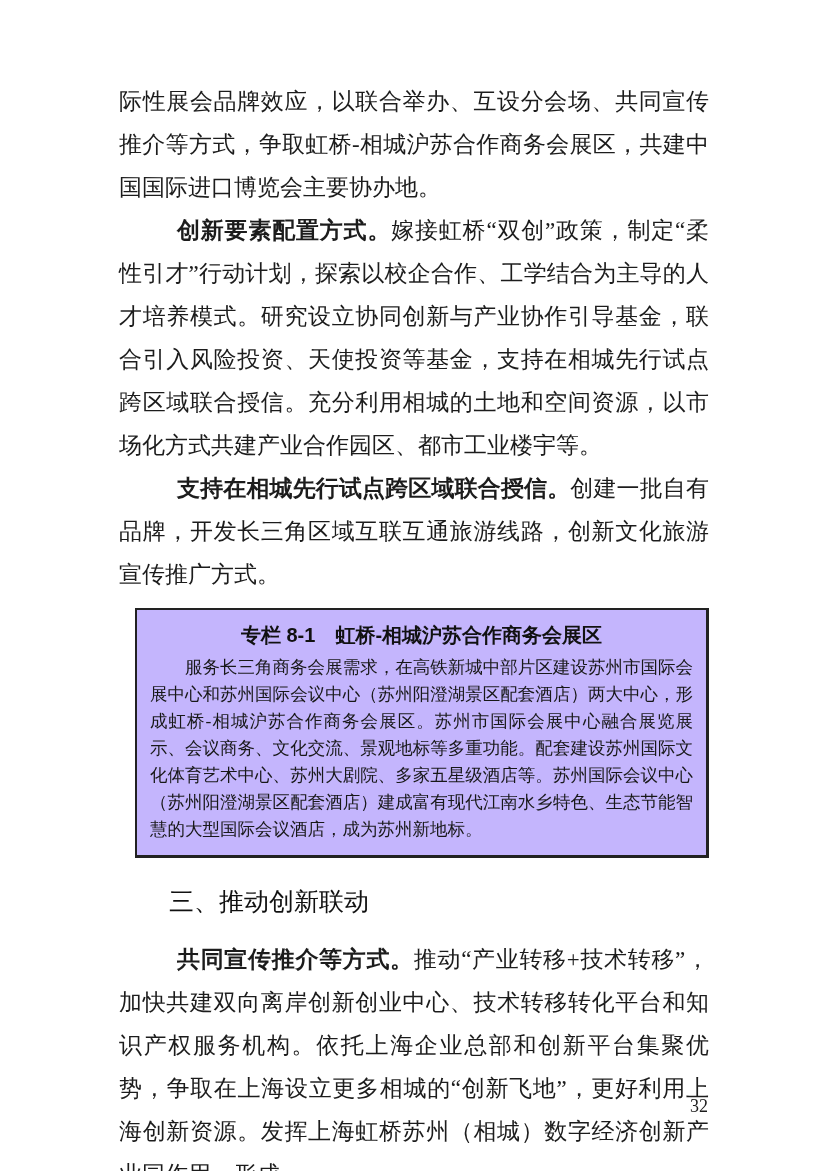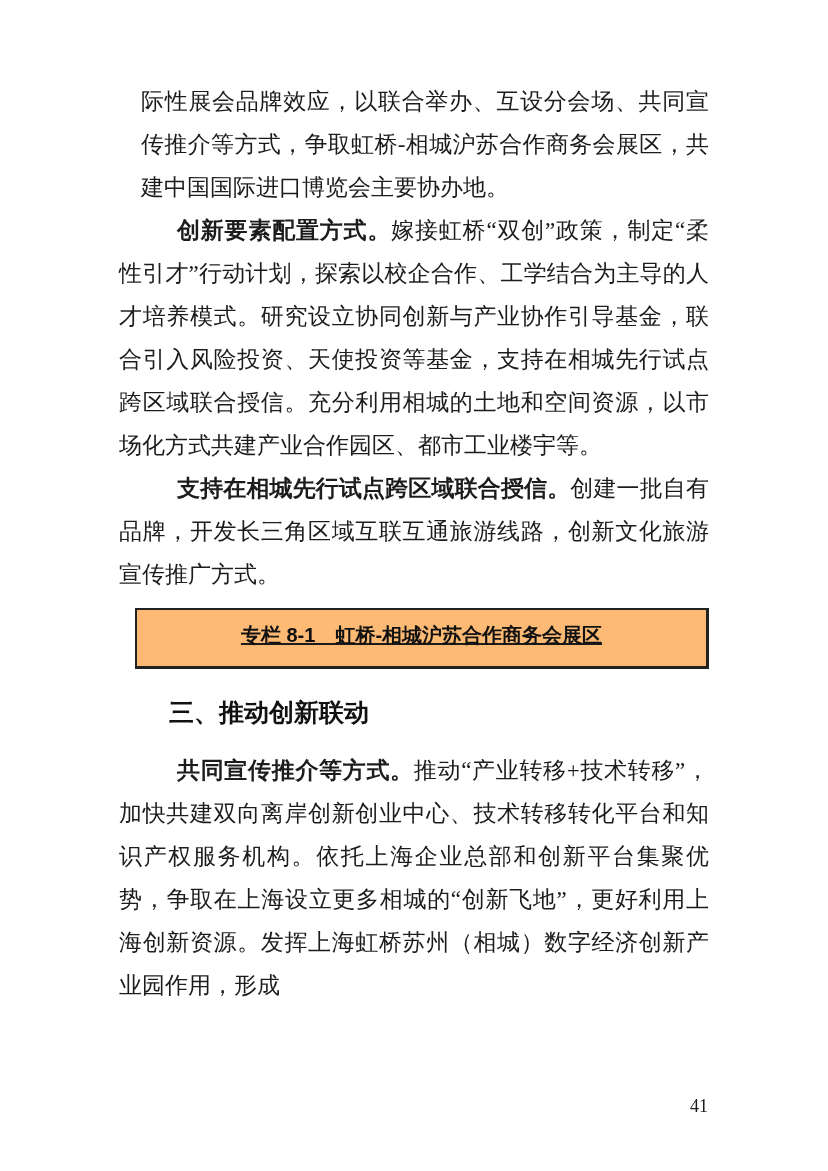--- a/index.html
+++ b/index.html
@@ -18,30 +18,29 @@
     padding-top: 80px;
   }
   .body-para {
     font-size: 23px;
     line-height: 43px;
     text-align: justify;
     text-justify: inter-ideograph;
     margin: 0;
     text-indent: 2em;
   }
-  .body-para.no-indent { text-indent: 0; margin-left: 22px; }
+  .body-para.no-indent { text-indent: 0; }
   .lead { font-weight: bold; margin-left: 12px; }
   .callout {
     border: 2px solid #222;
     border-right-width: 3px;
     border-bottom-width: 3px;
     margin: 12px 0 26px 16px;
     padding: 10px 13px 12px 13px;
-    background: #fdba74;
-    text-decoration: underline;
+    background: #c4b5fd;
   }
   .callout-title {
     text-align: center;
     font-weight: bold;
     font-family: "Liberation Sans", "DejaVu Sans", sans-serif;
     font-size: 20px;
     line-height: 30px;
     margin-bottom: 4px;
     color: #111;
   }
@@ -50,21 +49,21 @@
     line-height: 27px;
     text-align: justify;
     text-justify: inter-ideograph;
     text-indent: 2em;
     margin: 0;
     color: #181818;
   }
   .section-heading {
     font-family: "Liberation Sans", "DejaVu Sans", sans-serif;
     font-size: 25px;
-    font-weight: bold;
+    font-weight: normal;
     line-height: 34px;
     margin: 26px 0 20px 0;
     text-indent: 2em;
     color: #111;
   }
   .page-number {
     position: absolute;
     left: 690px;
     top: 1096px;
     font-size: 18px;
@@ -78,22 +77,23 @@
   <div class="content">
 
     <p class="body-para no-indent"><span>际性展会品牌效应，以联合举办、互设分会场、共同宣传推介等方式，争取虹桥-相城沪苏合作商务会展区，共建中国国际进口博览会主要协办地。</span></p>
 
     <p class="body-para"><span class="lead">创新要素配置方式。</span><span>嫁接虹桥“双创”政策，制定“柔性引才”行动计划，探索以校企合作、工学结合为主导的人才培养模式。研究设立协同创新与产业协作引导基金，联合引入风险投资、天使投资等基金，支持在相城先行试点跨区域联合授信。充分利用相城的土地和空间资源，以市场化方式共建产业合作园区、都市工业楼宇等。</span></p>
 
     <p class="body-para"><span class="lead">支持在相城先行试点跨区域联合授信。</span><span>创建一批自有品牌，开发长三角区域互联互通旅游线路，创新文化旅游宣传推广方式。</span></p>
 
     <div class="callout">
       <div class="callout-title">专栏 8-1　虹桥-相城沪苏合作商务会展区</div>
+      <p class="callout-text">服务长三角商务会展需求，在高铁新城中部片区建设苏州市国际会展中心和苏州国际会议中心（苏州阳澄湖景区配套酒店）两大中心，形成虹桥-相城沪苏合作商务会展区。苏州市国际会展中心融合展览展示、会议商务、文化交流、景观地标等多重功能。配套建设苏州国际文化体育艺术中心、苏州大剧院、多家五星级酒店等。苏州国际会议中心（苏州阳澄湖景区配套酒店）建成富有现代江南水乡特色、生态节能智慧的大型国际会议酒店，成为苏州新地标。</p>
     </div>
 
     <h3 class="section-heading">三、推动创新联动</h3>
 
     <p class="body-para"><span class="lead">共同宣传推介等方式。</span><span>推动“产业转移+技术转移”，加快共建双向离岸创新创业中心、技术转移转化平台和知识产权服务机构。依托上海企业总部和创新平台集聚优势，争取在上海设立更多相城的“创新飞地”，更好利用上海创新资源。发挥上海虹桥苏州（相城）数字经济创新产业园作用，形成</span></p>
 
   </div>
 
-  <div class="page-number">41</div>
+  <div class="page-number">32</div>
 </div>
 
 </body></html>

